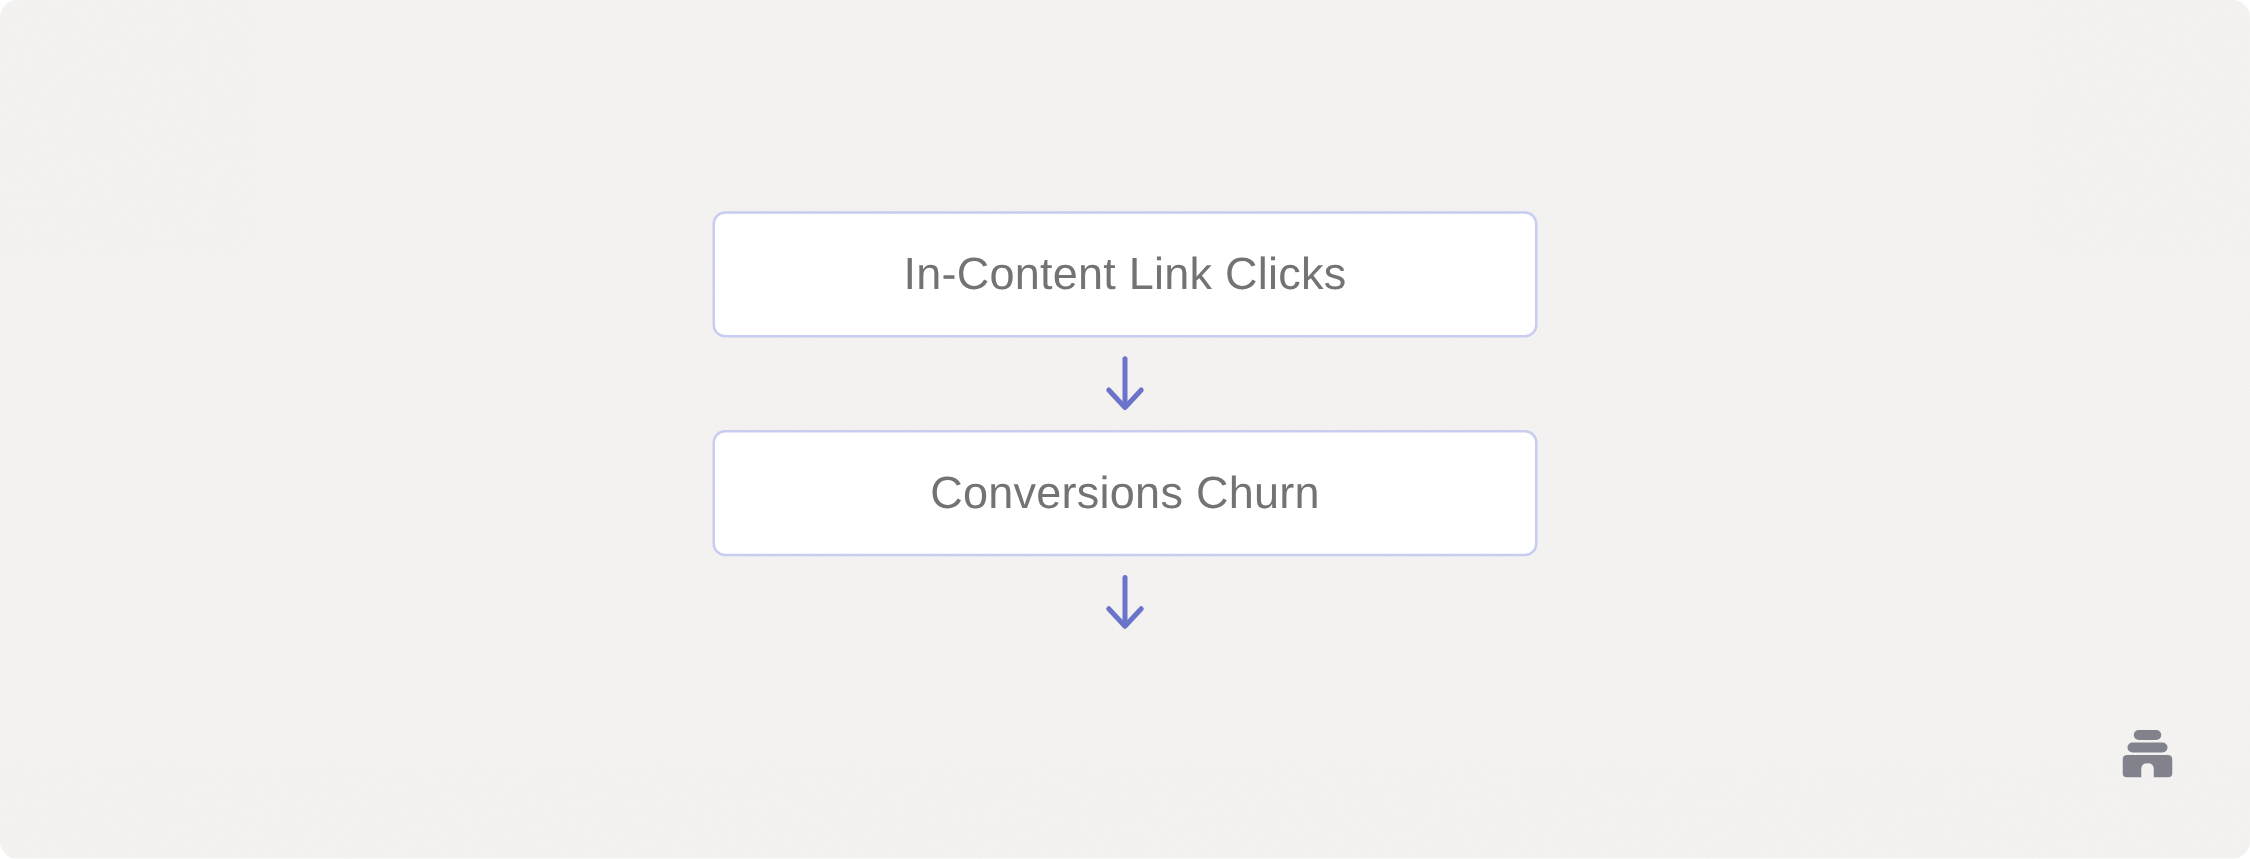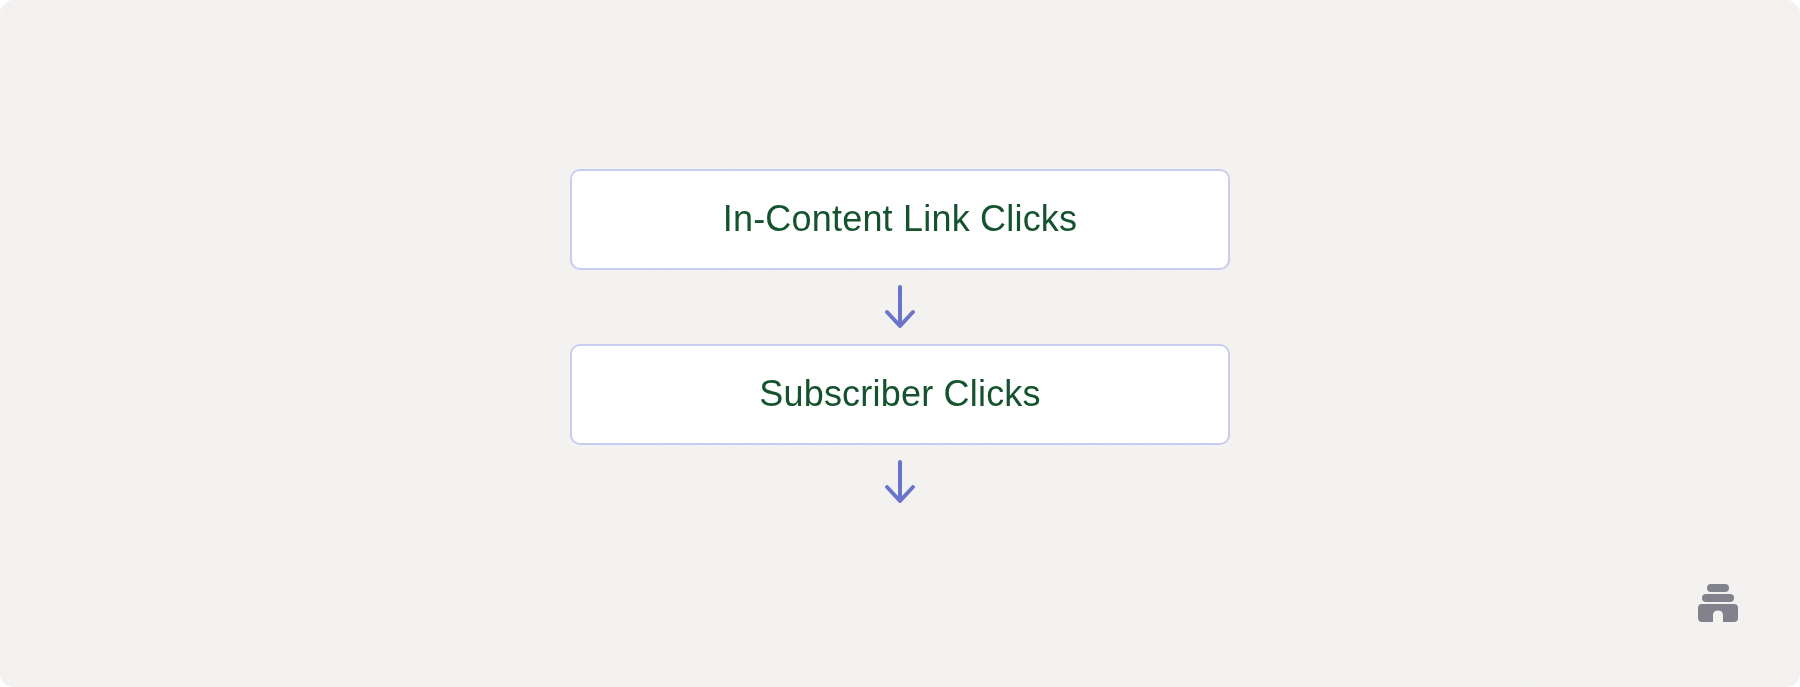--- a/index.html
+++ b/index.html
@@ -38,21 +38,21 @@
     background: #ffffff;
     border: 2px solid #c8ccf1;
     border-radius: 10px;
     display: flex;
     align-items: center;
     justify-content: center;
   }
   .node-label {
     font-size: 36px;
     font-weight: 500;
-    color: #14532d;
+    color: #737373;
     letter-spacing: 0.2px;
     white-space: nowrap;
   }
   .arrow {
     margin: 14px 0;
     display: block;
   }
   .watermark {
     position: absolute;
     right: 62px;
@@ -81,21 +81,21 @@
     </div>
 
     <svg class="arrow" width="34" height="46" viewBox="0 0 34 46" xmlns="http://www.w3.org/2000/svg">
       <g fill="none" stroke="#6b74cb" stroke-width="4" stroke-linecap="round" stroke-linejoin="round">
         <path d="M17 3 V41"></path>
         <path d="M4 28 L17 42 L30 28"></path>
       </g>
     </svg>
 
     <div class="node">
-      <span class="node-label">Subscriber Clicks</span>
+      <span class="node-label">Conversions Churn</span>
     </div>
 
     <svg class="arrow" width="34" height="46" viewBox="0 0 34 46" xmlns="http://www.w3.org/2000/svg">
       <g fill="none" stroke="#6b74cb" stroke-width="4" stroke-linecap="round" stroke-linejoin="round">
         <path d="M17 3 V41"></path>
         <path d="M4 28 L17 42 L30 28"></path>
       </g>
     </svg>
 
 

